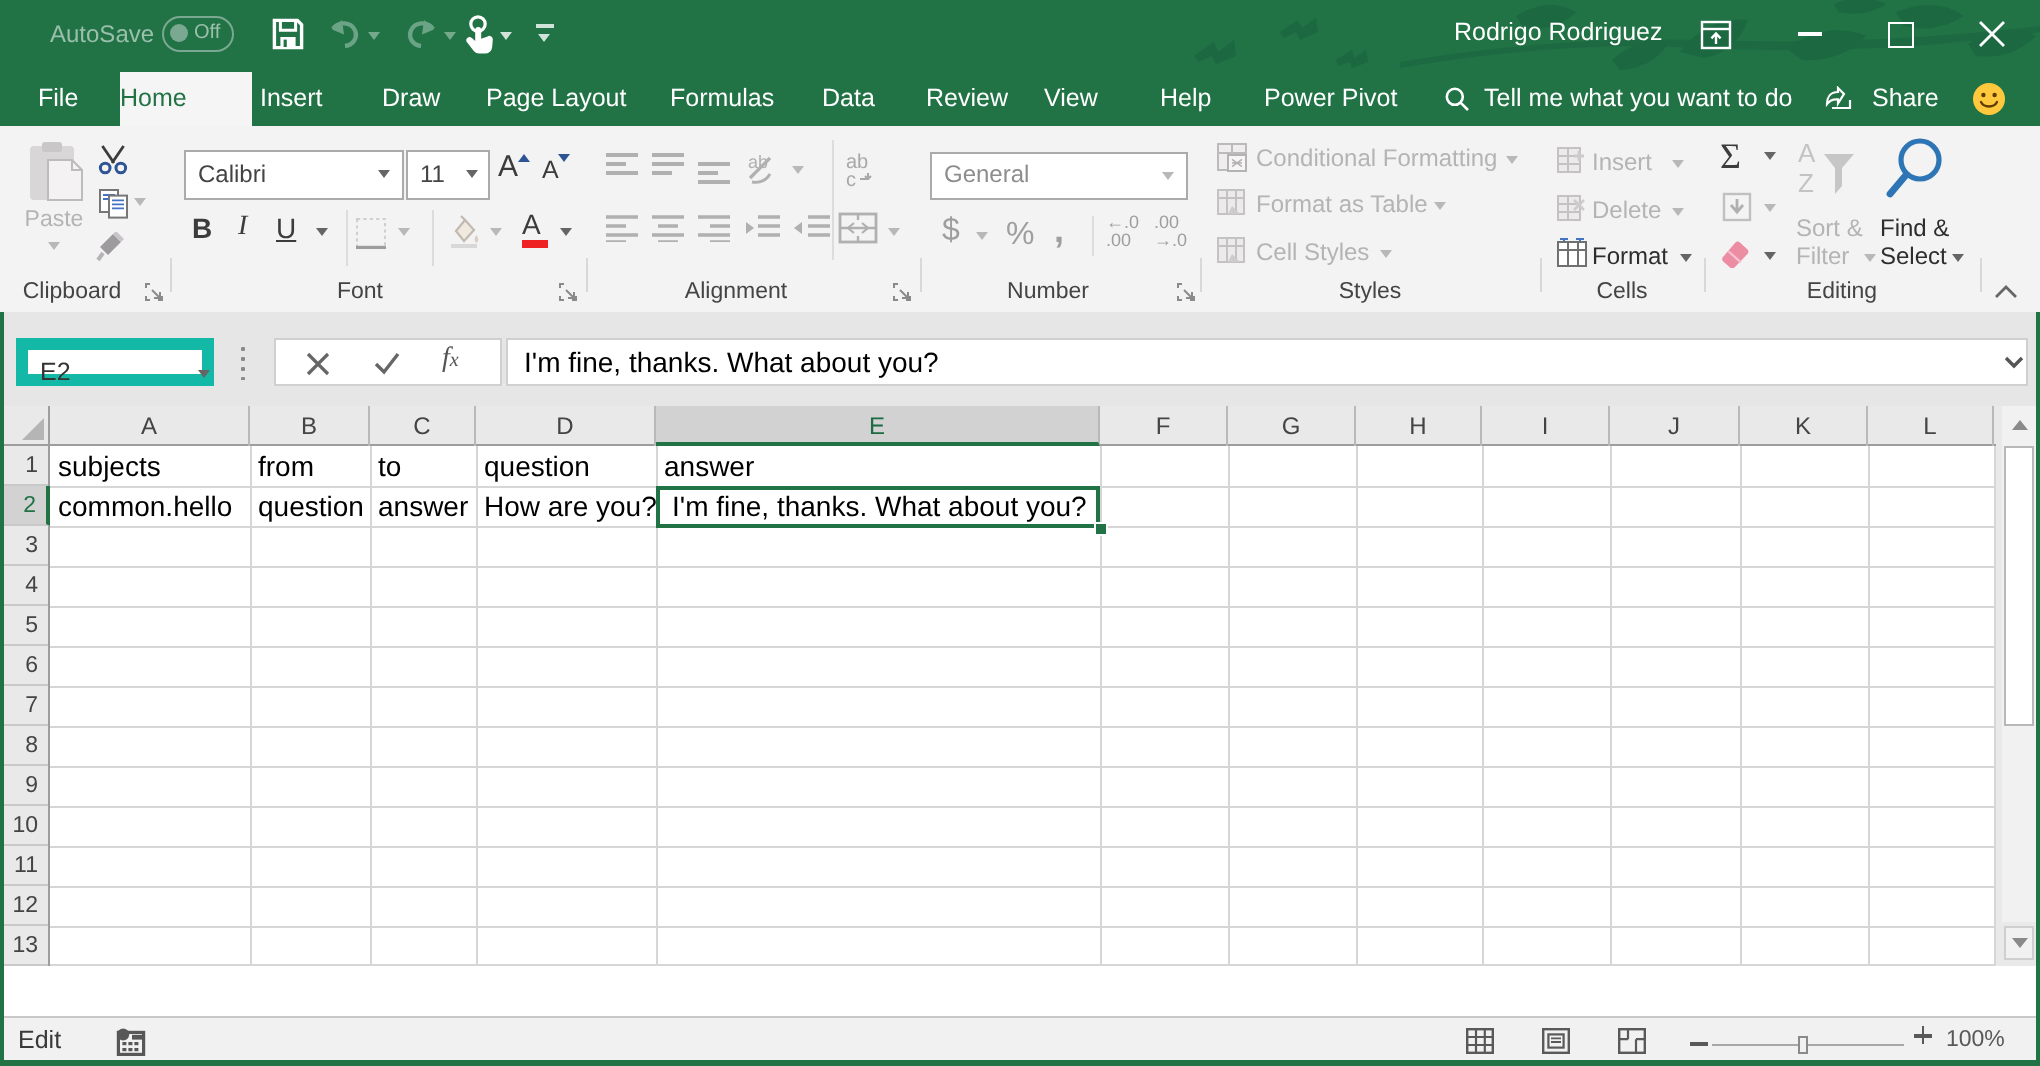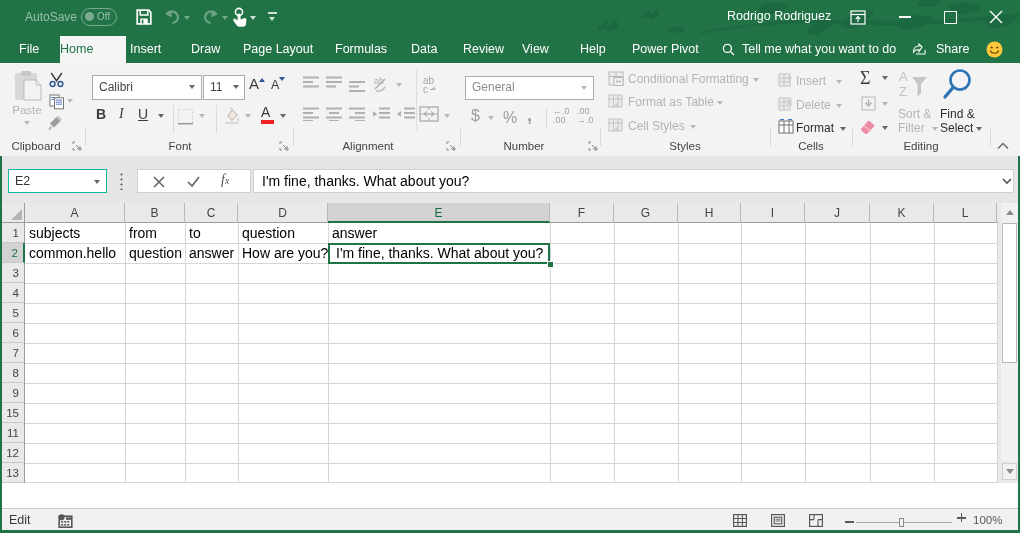--- a/index.html
+++ b/index.html
@@ -339,21 +339,21 @@
       <div class="ab" style="left:88px;top:58px;color:#2e2e2e">Select</div>
       <div class="ab car" style="left:124px;top:64px"></div>
       <div class="glabel" style="left:0;width:138px">Editing</div>
     </div>
     <svg class="ab" style="left:997px;top:79px" width="12" height="8" viewBox="0 0 12 8">
         <path d="M1 6.5 L6 1.5 L11 6.5" fill="none" stroke="#666" stroke-width="1.4"></path>
       </svg>
   </div>
 
   <div class="ab" id="fbar" style="left:0;top:156px;width:1020px;height:47px;background:#e6e6e6">
-    <div class="ab" style="left:8px;top:13px;width:99px;height:24px;background:#fff;border:1px solid #14b8a6;box-sizing:border-box">
+    <div class="ab" style="left:8px;top:13px;width:99px;height:24px;background:#fff;border:6px solid #14b8a6;box-sizing:border-box">
       <div class="ab" style="left:6px;top:4px;font-size:12.5px;color:#333">E2</div>
       <div class="ab car" style="left:85px;top:10px"></div>
     </div>
     <div class="ab" style="left:120px;top:16px;width:3px;height:18px;background-image:radial-gradient(circle,#8a8a8a 1px,transparent 1.2px);background-size:3px 5px"></div>
     <div class="ab" style="left:137px;top:13px;width:114px;height:24px;background:#fff;border:1px solid #d0d0d0;box-sizing:border-box">
       <svg class="ab" style="left:15px;top:6px" width="12" height="12" viewBox="0 0 12 12">
           <path d="M1 1 L11 11 M11 1 L1 11" stroke="#666" stroke-width="1.6"></path>
         </svg>
       <svg class="ab" style="left:49px;top:6px" width="13" height="12" viewBox="0 0 13 12">
           <path d="M1 6 L5 10 L12 1" fill="none" stroke="#666" stroke-width="1.7"></path>
@@ -391,21 +391,21 @@
     <div class="ab" style="left:1px;top:20px;width:24px;height:260px;background:#e9e9e9;border-right:1px solid #9d9d9d;box-sizing:border-box"></div>
     <div class="rown" style="top:20px">1</div>
     <div class="rown" style="top:40px;background:#d2d2d2;color:#217346;border-right:2px solid #217346;width:25px">2</div>
     <div class="rown" style="top:60px">3</div>
     <div class="rown" style="top:80px">4</div>
     <div class="rown" style="top:100px">5</div>
     <div class="rown" style="top:120px">6</div>
     <div class="rown" style="top:140px">7</div>
     <div class="rown" style="top:160px">8</div>
     <div class="rown" style="top:180px">9</div>
-    <div class="rown" style="top:200px">15</div>
+    <div class="rown" style="top:200px">10</div>
     <div class="rown" style="top:220px">11</div>
     <div class="rown" style="top:240px">12</div>
     <div class="rown" style="top:260px">13</div>
 
     <svg class="ab" style="left:25px;top:20px" width="973" height="260" viewBox="0 0 973 260">
       <g stroke="#d6d6d6" stroke-width="1">
         <path d="M0 20.5 h973 M0 40.5 h973 M0 60.5 h973 M0 80.5 h973 M0 100.5 h973 M0 120.5 h973 M0 140.5 h973 M0 160.5 h973 M0 180.5 h973 M0 200.5 h973 M0 220.5 h973 M0 240.5 h973 M0 259.5 h973"></path>
         <path d="M100.5 0 v260 M160.5 0 v260 M213.5 0 v260 M303.5 0 v260 M525.5 0 v260 M589.5 0 v260 M653.5 0 v260 M716.5 0 v260 M780.5 0 v260 M845.5 0 v260 M909.5 0 v260 M972.5 0 v260"></path>
       </g>
     </svg>

